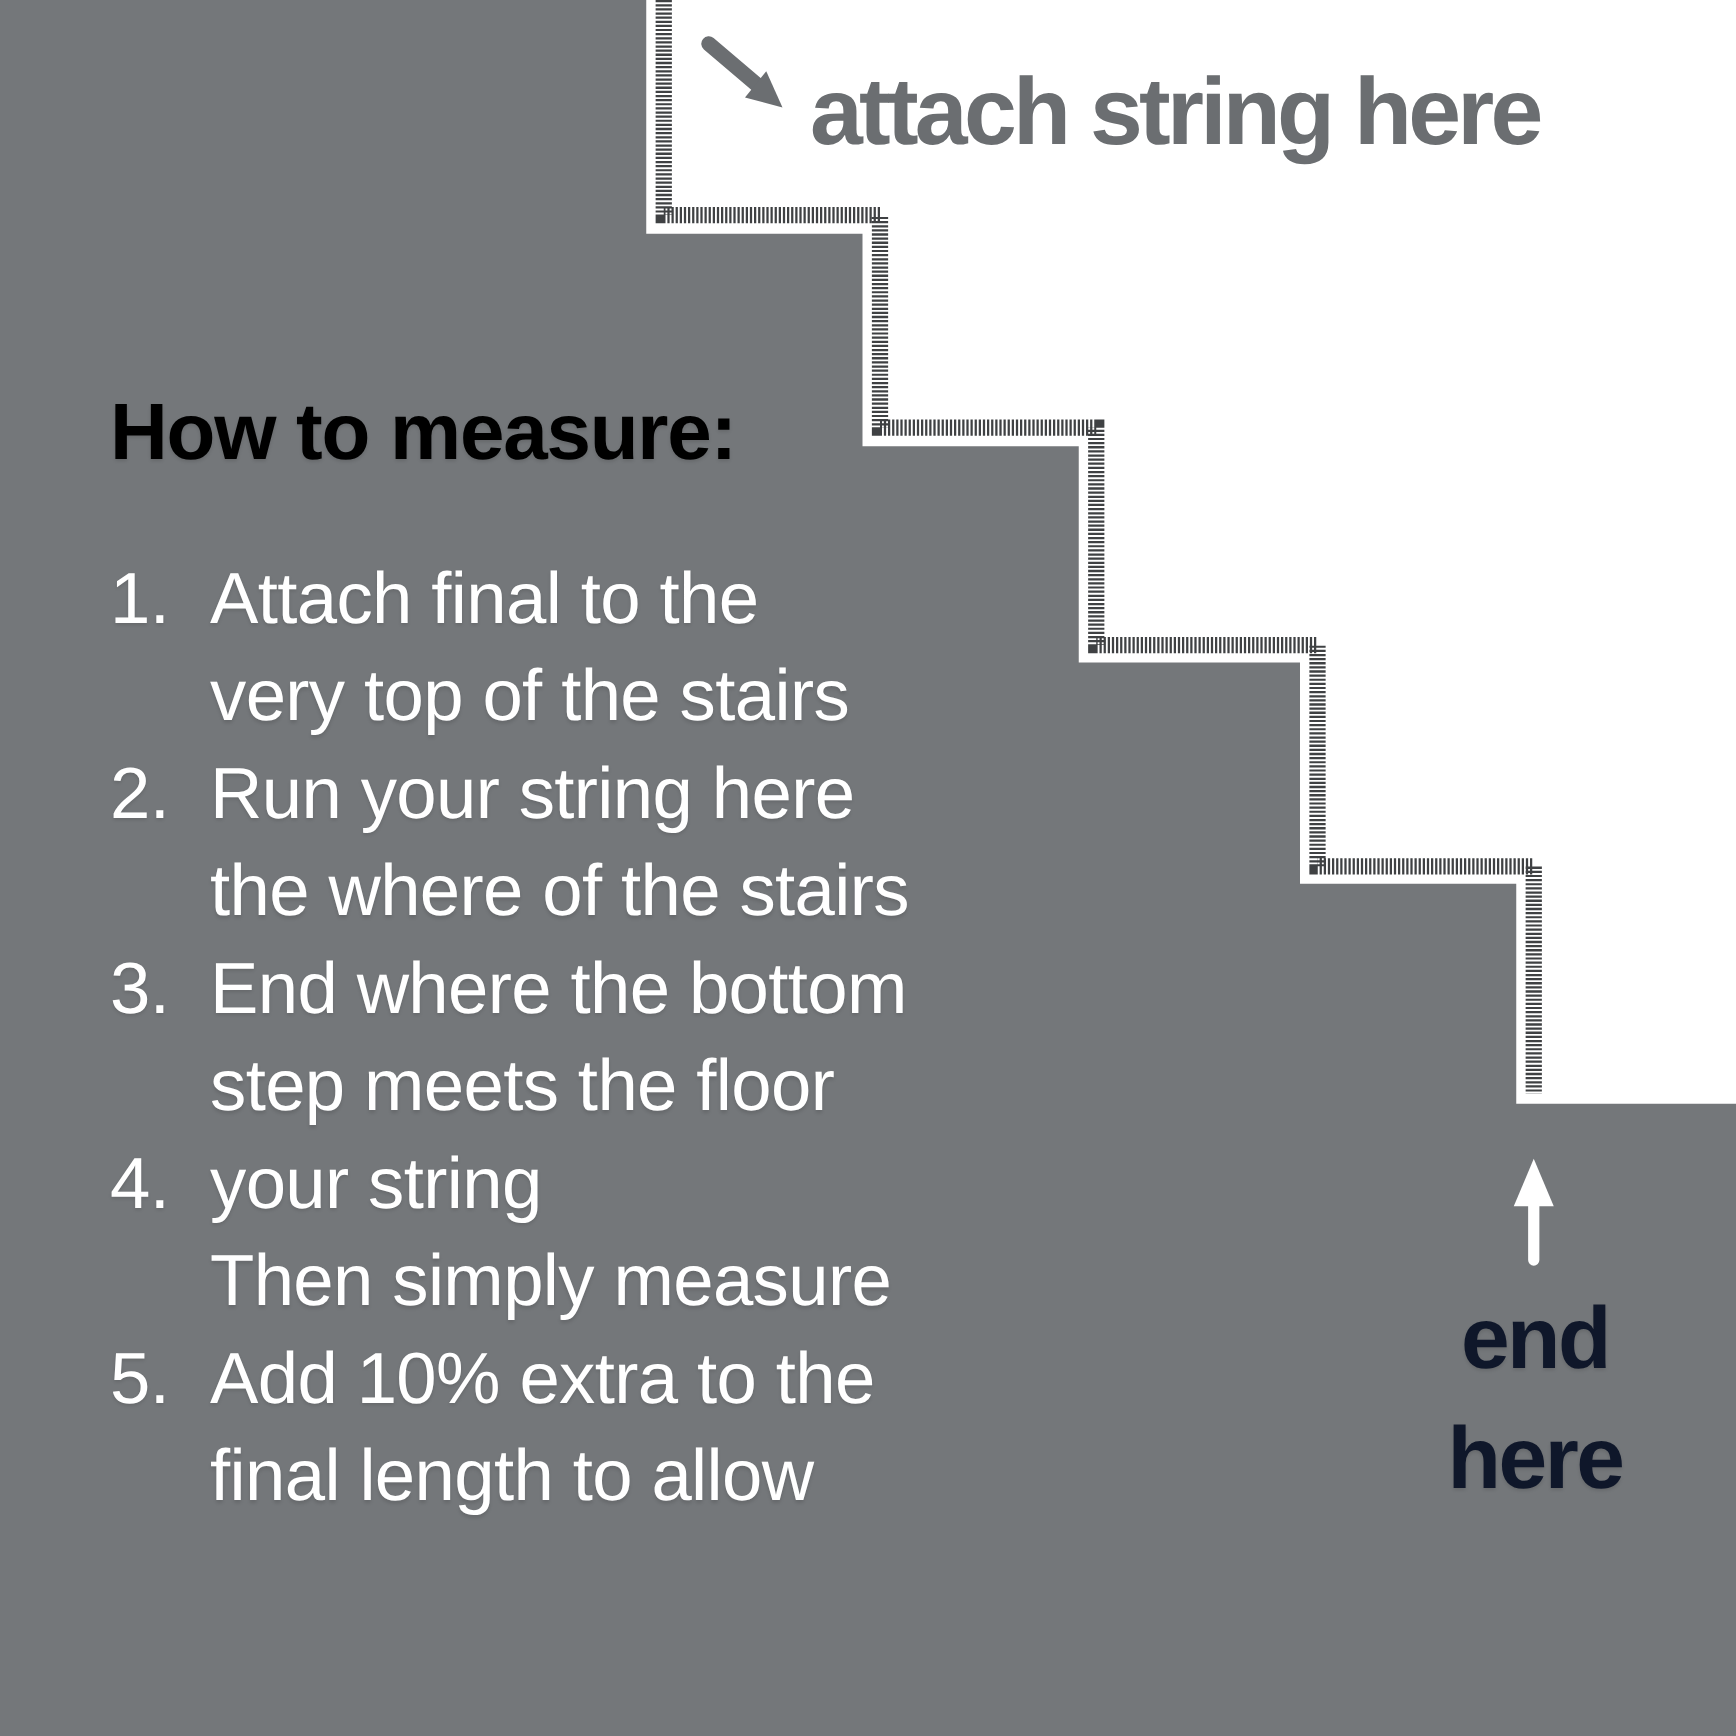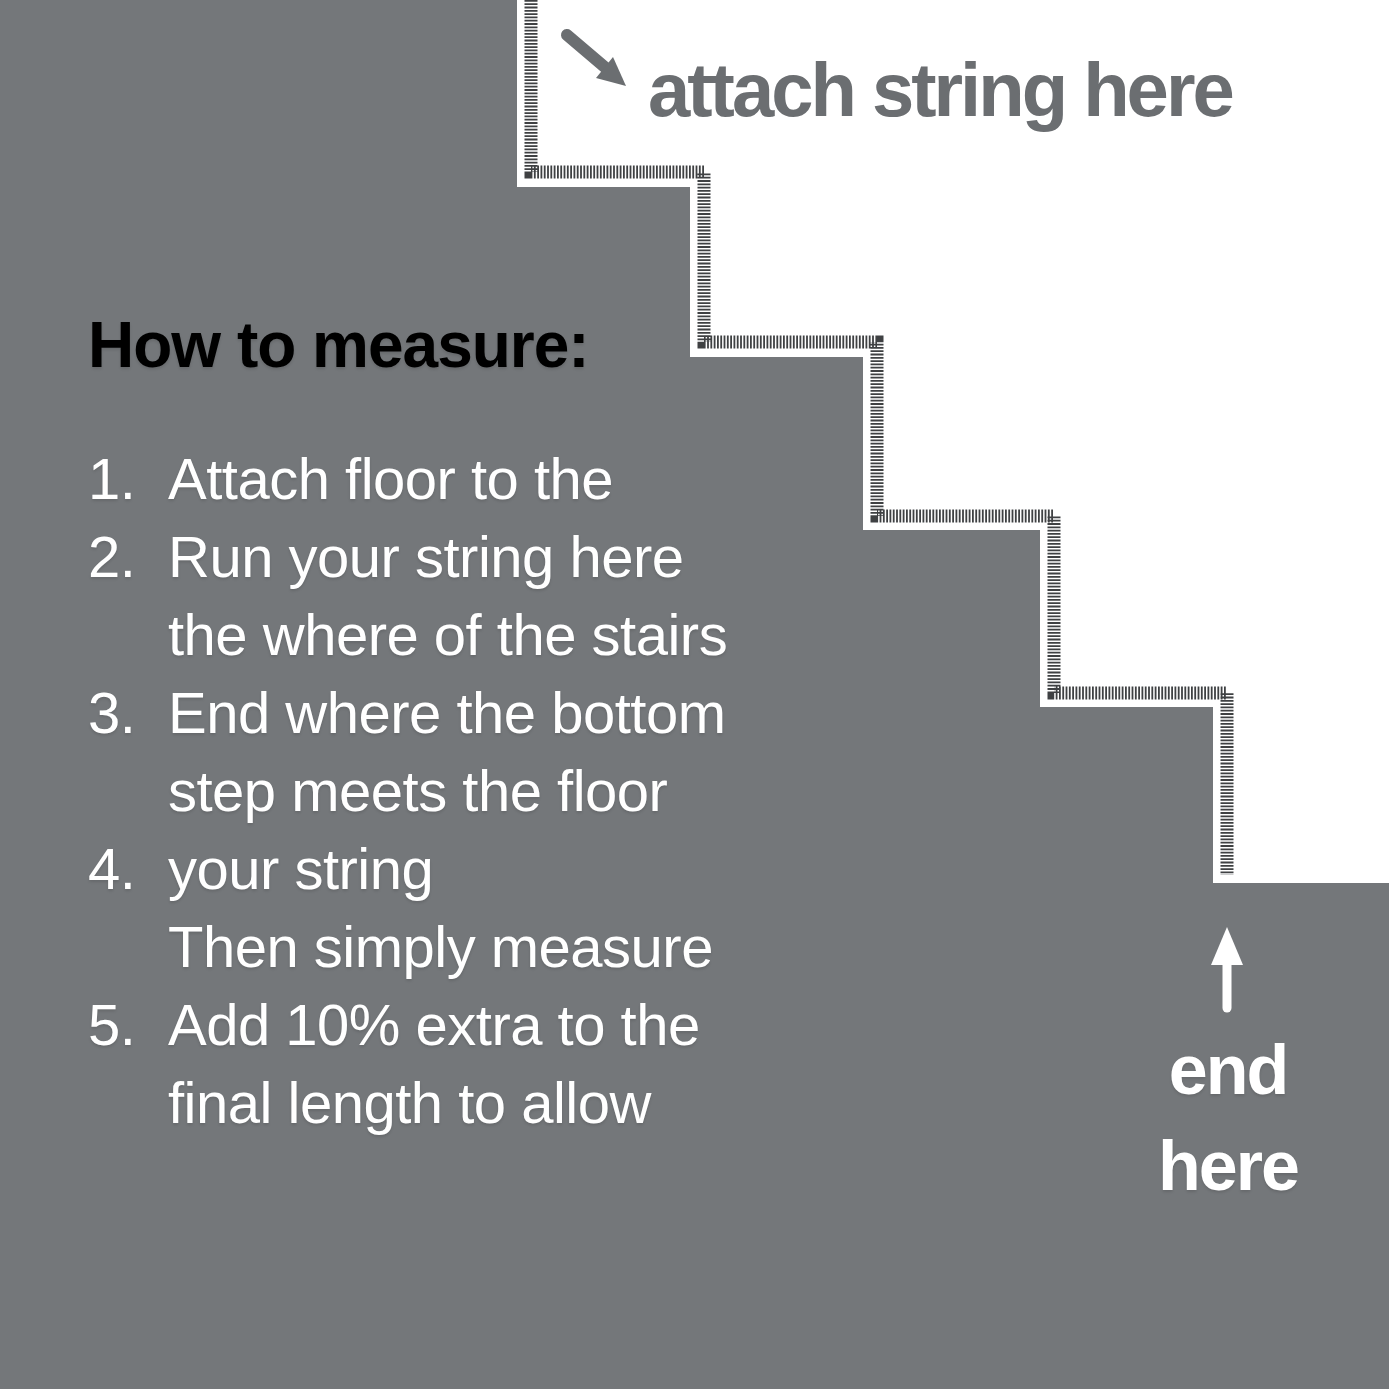--- a/index.html
+++ b/index.html
@@ -66,21 +66,21 @@
   .end-label {
     position: absolute;
     left: 1118px;
     top: 1022px;
     width: 220px;
     text-align: center;
     font-size: 70px;
     font-weight: bold;
     letter-spacing: -2px;
     line-height: 96px;
-    color: #ffffff;
+    color: #0f172a;
     text-shadow: 0 2px 3px rgba(0,0,0,0.12);
   }
 </style>
 </head>
 <body>
 
 <div class="canvas">
 
   <svg width="1389" height="1389" viewBox="0 0 1389 1389">
 
@@ -102,21 +102,22 @@
   </svg>
 
   <div class="attach-label">attach string here</div>
 
   <div class="title">How to measure:</div>
 
   <ol class="steps">
     <li class="step">
       <span class="num">1.</span>
       <span class="lines">
-        <span class="line">Attach floor to the</span>
+        <span class="line">Attach final to the</span>
+        <span class="line">very top of the stairs</span>
       </span>
     </li>
     <li class="step">
       <span class="num">2.</span>
       <span class="lines">
         <span class="line">Run your string here</span>
         <span class="line">the where of the stairs</span>
       </span>
     </li>
     <li class="step">

